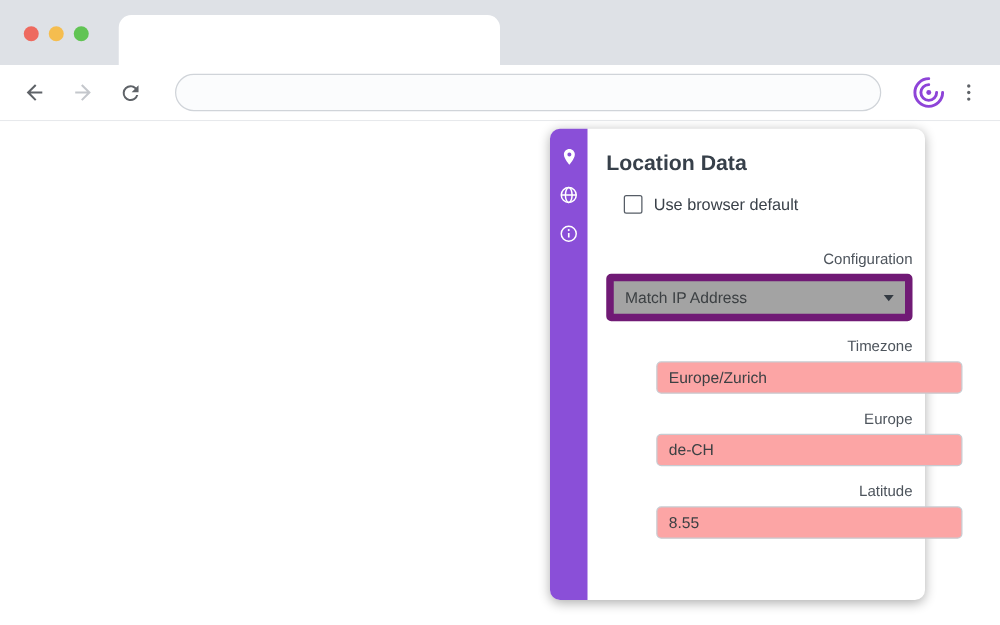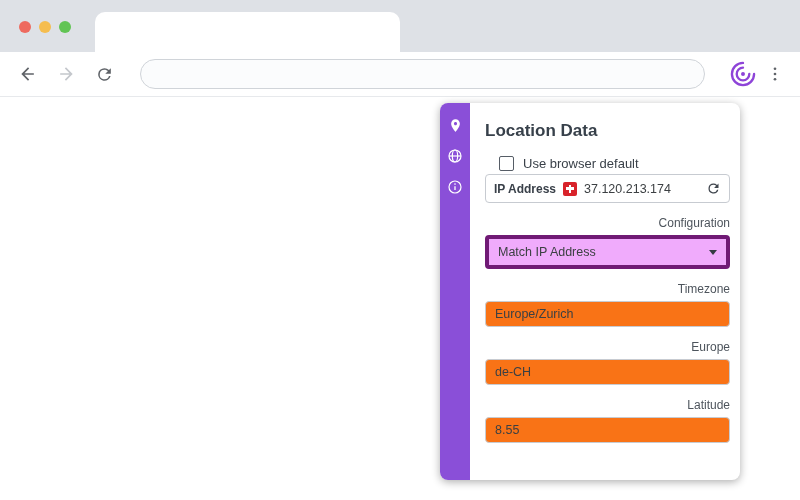--- a/index.html
+++ b/index.html
@@ -43,46 +43,46 @@
   .side{
     width:30px;background:#8a4fd8;border-radius:8px 0 0 8px;
     display:flex;flex-direction:column;align-items:center;
     padding-top:13px;gap:13px;flex:0 0 auto;
   }
   .side-btn{width:18px;height:18px;display:flex;align-items:center;justify-content:center;cursor:pointer;}
 
   .content{flex:1;padding:16px 10px 16px 15px;min-width:0;}
   .title{font-size:17px;font-weight:700;color:#37404a;margin:2px 0 15px 0;}
 
-  .check-row{display:flex;align-items:center;gap:9px;margin-bottom:3px;cursor:pointer;padding-left:14px;}
+  .check-row{display:flex;align-items:center;gap:9px;margin-bottom:29px;cursor:pointer;padding-left:14px;}
   .checkbox{width:15px;height:15px;border:1.6px solid #565d66;border-radius:2px;background:#fff;box-sizing:border-box;}
   .check-label{font-size:13px;color:#3a4149;}
 
   .ip-row{
     display:flex;align-items:center;gap:7px;height:27px;
     border:1px solid #c7cbd1;border-radius:4px;padding:0 8px;margin-bottom:13px;
   }
   .ip-label{font-size:12px;font-weight:700;color:#394049;}
   .flag{width:14px;height:14px;background:#d8232a;border-radius:2px;position:relative;flex:0 0 auto;}
   .flag::before{content:"";position:absolute;left:3px;top:5.75px;width:8px;height:2.5px;background:#fff;}
   .flag::after{content:"";position:absolute;left:5.75px;top:3px;width:2.5px;height:8px;background:#fff;}
   .ip-value{font-size:12.5px;color:#3c4043;white-space:nowrap;}
   .ip-refresh{margin-left:auto;width:15px;height:15px;cursor:pointer;display:flex;align-items:center;justify-content:center;}
 
   .field-label{font-size:12px;color:#4d545c;margin-bottom:5px;text-align:right;}
   .selectbox{
     display:flex;align-items:center;justify-content:space-between;
-    height:26px;border:4px solid #701a75;border-radius:4px;background:#f0abfc;
+    height:26px;border:6px solid #701a75;border-radius:4px;background:#a3a3a3;
     padding:0 9px;margin-bottom:13px;font-size:12.5px;color:#3c4043;cursor:pointer;
   }
   .caret{width:0;height:0;border-left:4.5px solid transparent;border-right:4.5px solid transparent;border-top:5.5px solid #333a42;}
   .text-input{
-    width:100%;height:26px;border:1px solid #c7cbd1;border-radius:4px;background:#f97316;
+    width:100%;height:26px;border:1px solid #c7cbd1;border-radius:4px;background:#fca5a5;
     padding:0 9px;box-sizing:border-box;font-size:12.5px;color:#3c4043;outline:none;
-    font-family:"Liberation Sans",sans-serif;margin-bottom:13px;
+    font-family:"Liberation Sans",sans-serif;margin-bottom:13px;margin-left:40px;
   }
   .geo-row{display:flex;gap:10px;}
   .geo-col{flex:1;min-width:0;}
   .geo-col .text-input{margin-bottom:0;}
 </style>
 </head>
 <body>
 
 <div class="window">
 
@@ -154,30 +154,20 @@
 
       <div class="content">
 
         <div class="title">Location Data</div>
 
         <div class="check-row">
           <span class="checkbox"></span>
           <span class="check-label">Use browser default</span>
         </div>
 
-        <div class="ip-row">
-          <span class="ip-label">IP Address</span>
-          <span class="flag"></span>
-          <span class="ip-value">37.120.213.174</span>
-          <span class="ip-refresh">
-            <svg width="15" height="15" viewBox="0 0 24 24">
-                <path fill="#3f454d" d="M17.65 6.35A7.96 7.96 0 0 0 12 4a8 8 0 1 0 7.73 10h-2.08A6 6 0 1 1 12 6c1.66 0 3.14.69 4.22 1.78L13 11h7V4l-2.35 2.35z"></path>
-              </svg>
-          </span>
-        </div>
 
         <div class="field-label">Configuration</div>
         <div class="selectbox">
           <span>Match IP Address</span>
           <span class="caret"></span>
         </div>
 
         <div class="field-label">Timezone</div>
         <input class="text-input" value="Europe/Zurich" style="">
 

